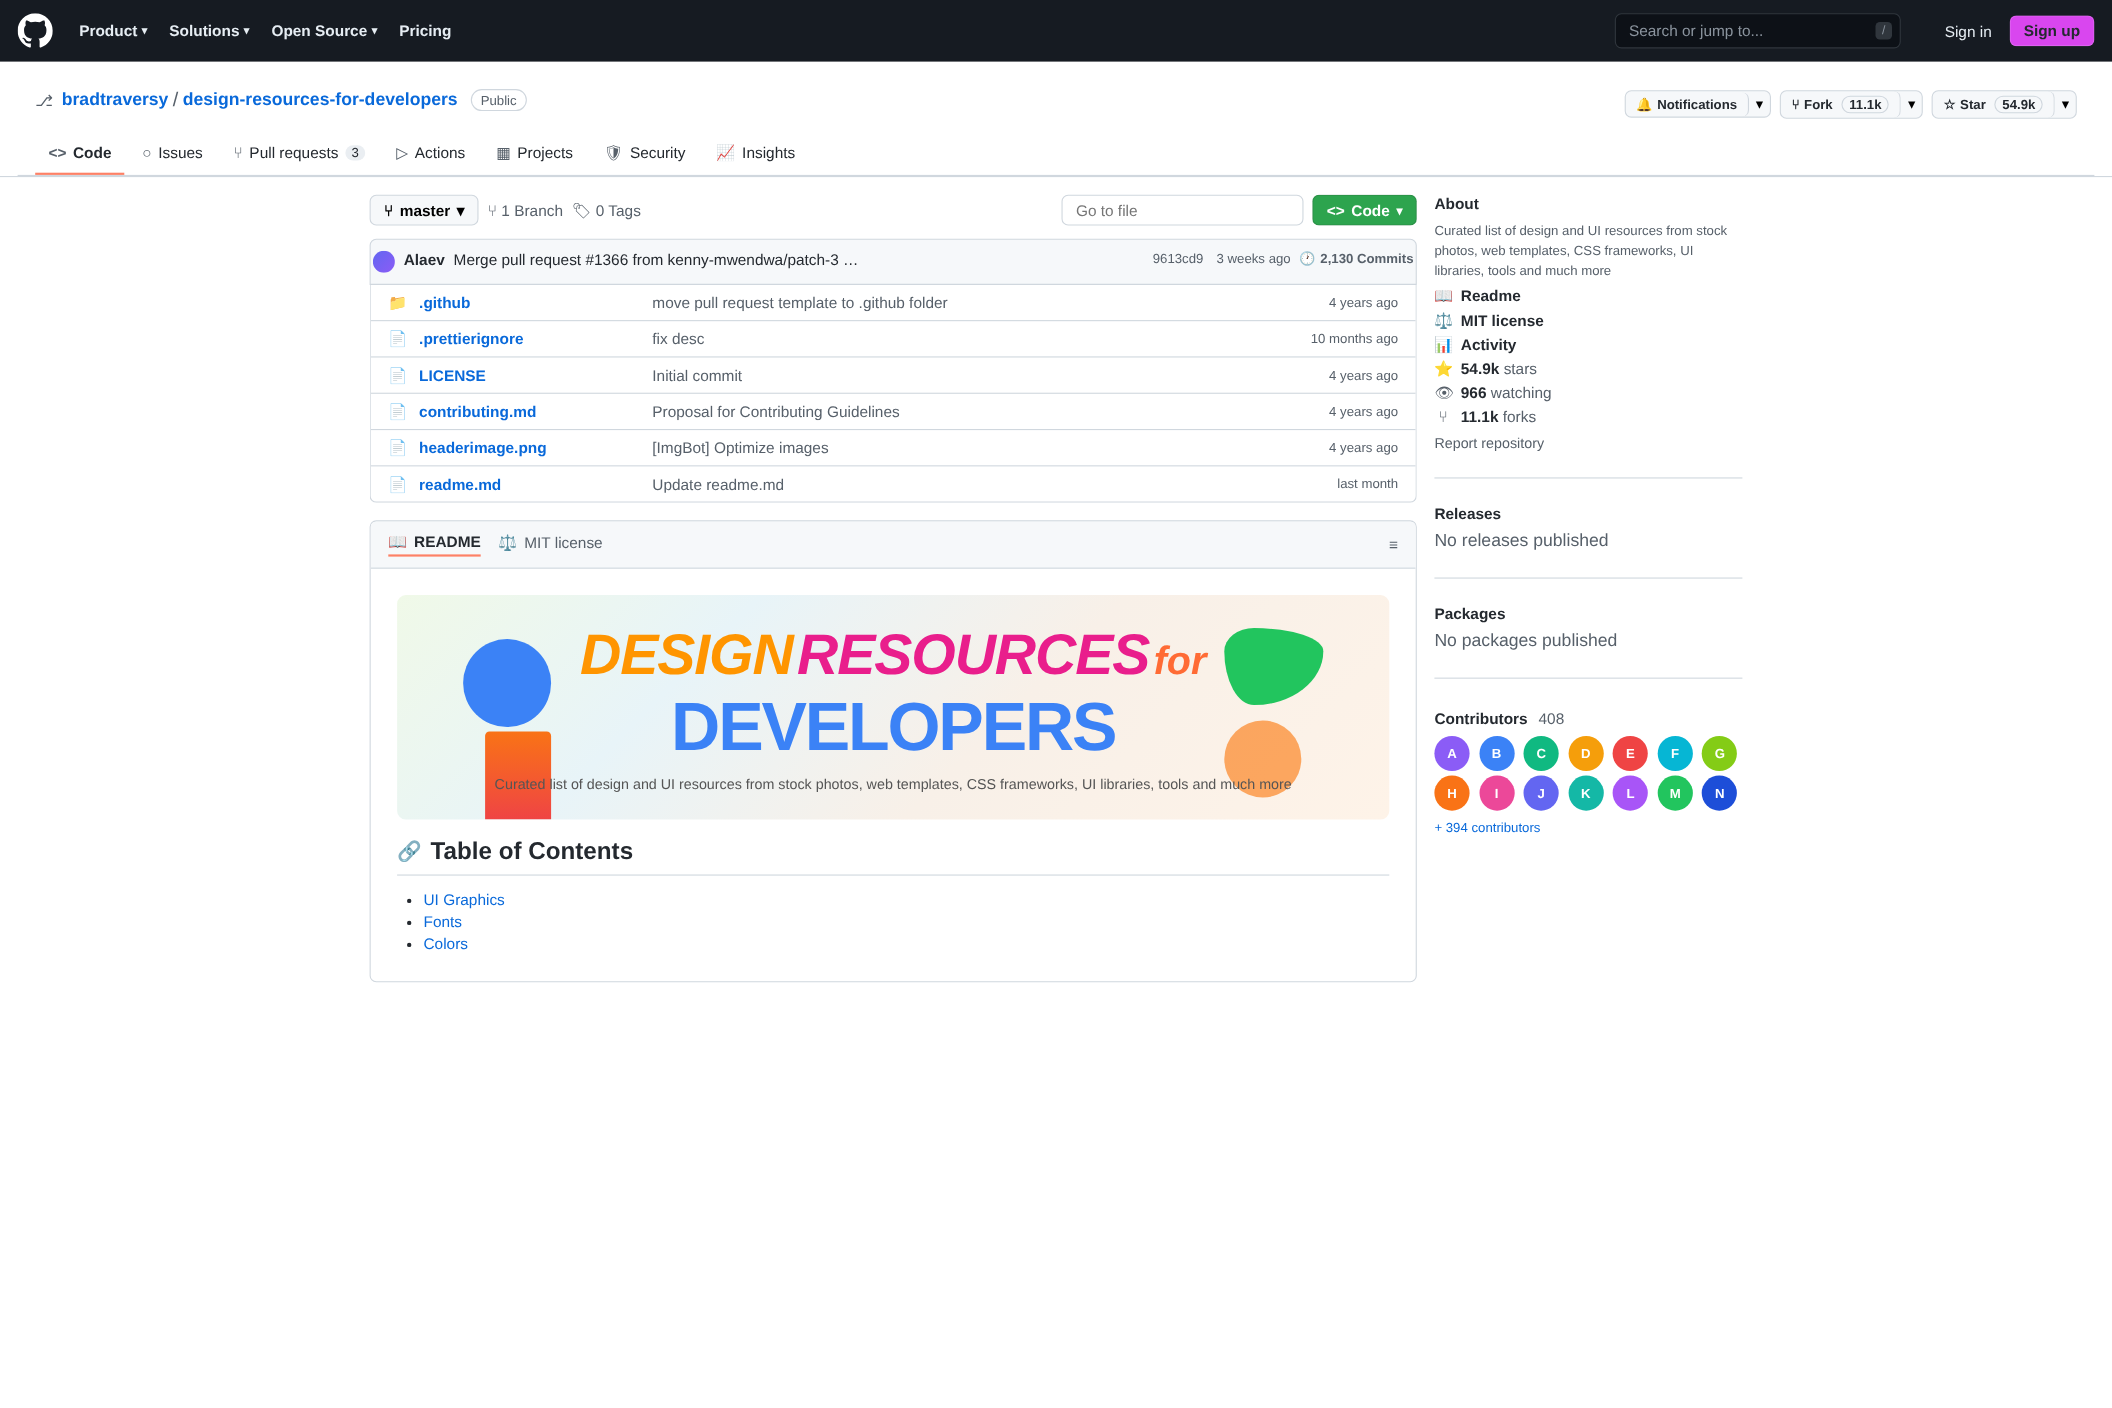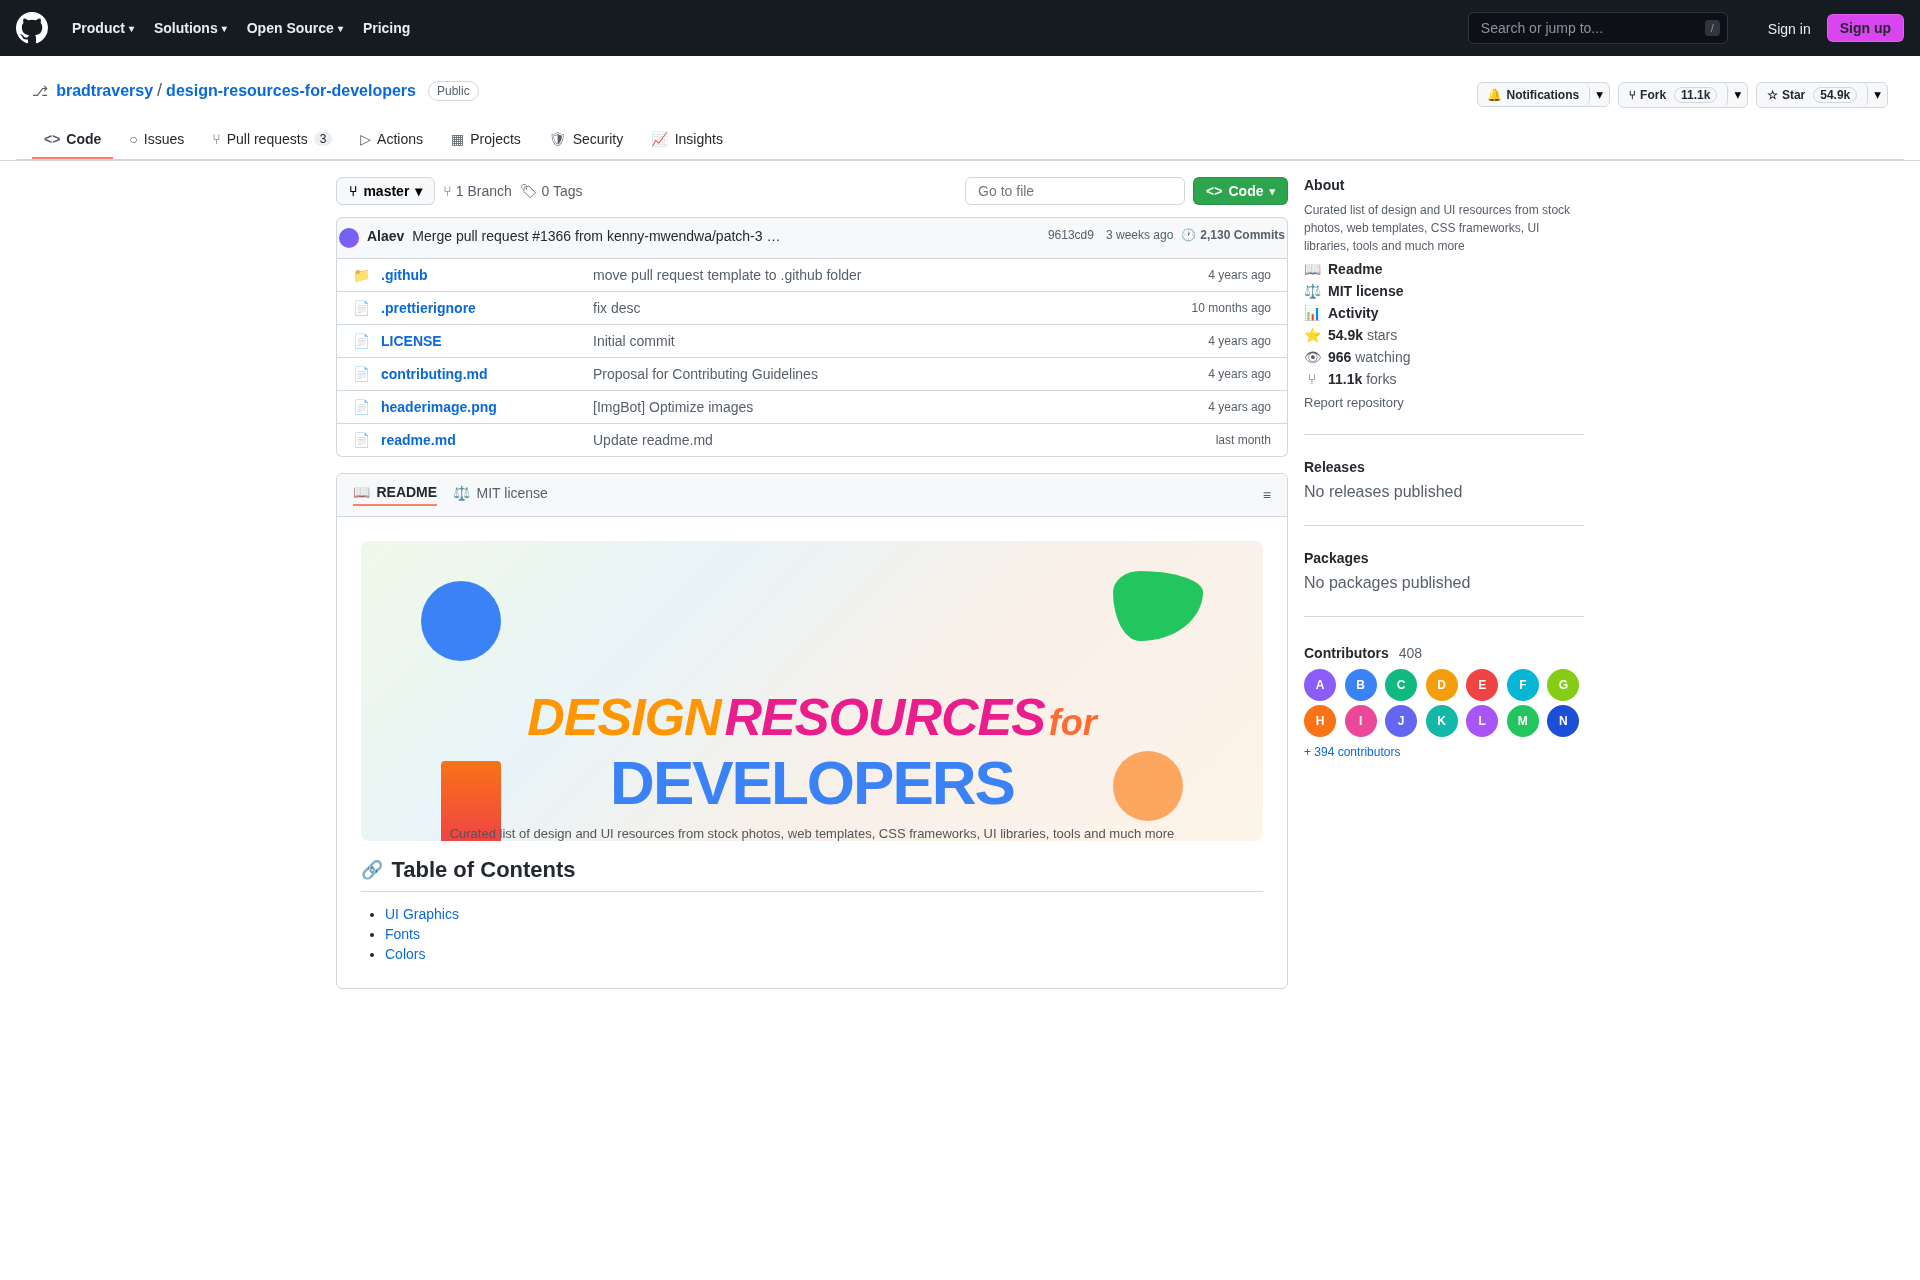--- a/index.html
+++ b/index.html
@@ -75,21 +75,21 @@
     .file-msg { flex: 1; color: #57606a; overflow: hidden; text-overflow: ellipsis; white-space: nowrap; }
     .file-time { color: #57606a; font-size: 12px; white-space: nowrap; margin-left: auto; }
 
     
     .readme-box { border: 1px solid #d0d7de; border-radius: 6px; margin-top: 16px; overflow: hidden; }
     .readme-header { display: flex; align-items: center; justify-content: space-between; background: #f6f8fa; padding: 10px 16px; border-bottom: 1px solid #d0d7de; }
     .readme-tabs { display: flex; gap: 16px; align-items: center; }
     .readme-tab { font-size: 14px; font-weight: 600; color: #24292f; display: flex; align-items: center; gap: 6px; cursor: pointer; border-bottom: 2px solid #fd8166; padding-bottom: 4px; }
     .readme-tab.inactive { border-bottom: none; color: #57606a; font-weight: 400; }
     .readme-content { padding: 24px; }
-    .readme-banner { width: 100%; border-radius: 8px; overflow: hidden; background: linear-gradient(135deg, #f0f9e8 0%, #e8f4f8 30%, #f8f0e8 60%, #fef3e8 100%); height: 300px; position: relative; display: flex; align-items: flex-end; justify-content: center; }
+    .readme-banner { width: 100%; border-radius: 8px; overflow: hidden; background: linear-gradient(135deg, #f0f9e8 0%, #e8f4f8 30%, #f8f0e8 60%, #fef3e8 100%); height: 204px; position: relative; display: flex; align-items: center; justify-content: center; }
     .readme-banner-inner { text-align: center; position: relative; z-index: 2; }
     .banner-title-design { font-size: 52px; font-weight: 900; color: #ff9500; font-style: italic; letter-spacing: -1px; }
     .banner-title-resources { font-size: 52px; font-weight: 900; color: #e91e8c; font-style: italic; letter-spacing: -1px; }
     .banner-title-for { font-size: 36px; font-weight: 900; color: #ff6b35; font-style: italic; }
     .banner-title-developers { font-size: 62px; font-weight: 900; color: #3b82f6; letter-spacing: -2px; text-transform: uppercase; }
     .banner-subtitle { font-size: 13px; color: #555; margin-top: 8px; }
     .banner-blob-1 { position: absolute; top: 40px; left: 60px; width: 80px; height: 80px; background: #3b82f6; border-radius: 50%; }
     .banner-blob-2 { position: absolute; top: 30px; right: 60px; width: 90px; height: 70px; background: #22c55e; border-radius: 30% 70% 70% 30% / 30% 30% 70% 70%; }
     .banner-blob-3 { position: absolute; bottom: 20px; right: 80px; width: 70px; height: 70px; background: #fb923c; border-radius: 50%; opacity: 0.8; }
     .banner-blob-4 { position: absolute; bottom: 0; left: 80px; width: 60px; height: 80px; background: linear-gradient(to top, #ef4444, #f97316); border-radius: 4px 4px 0 0; }

